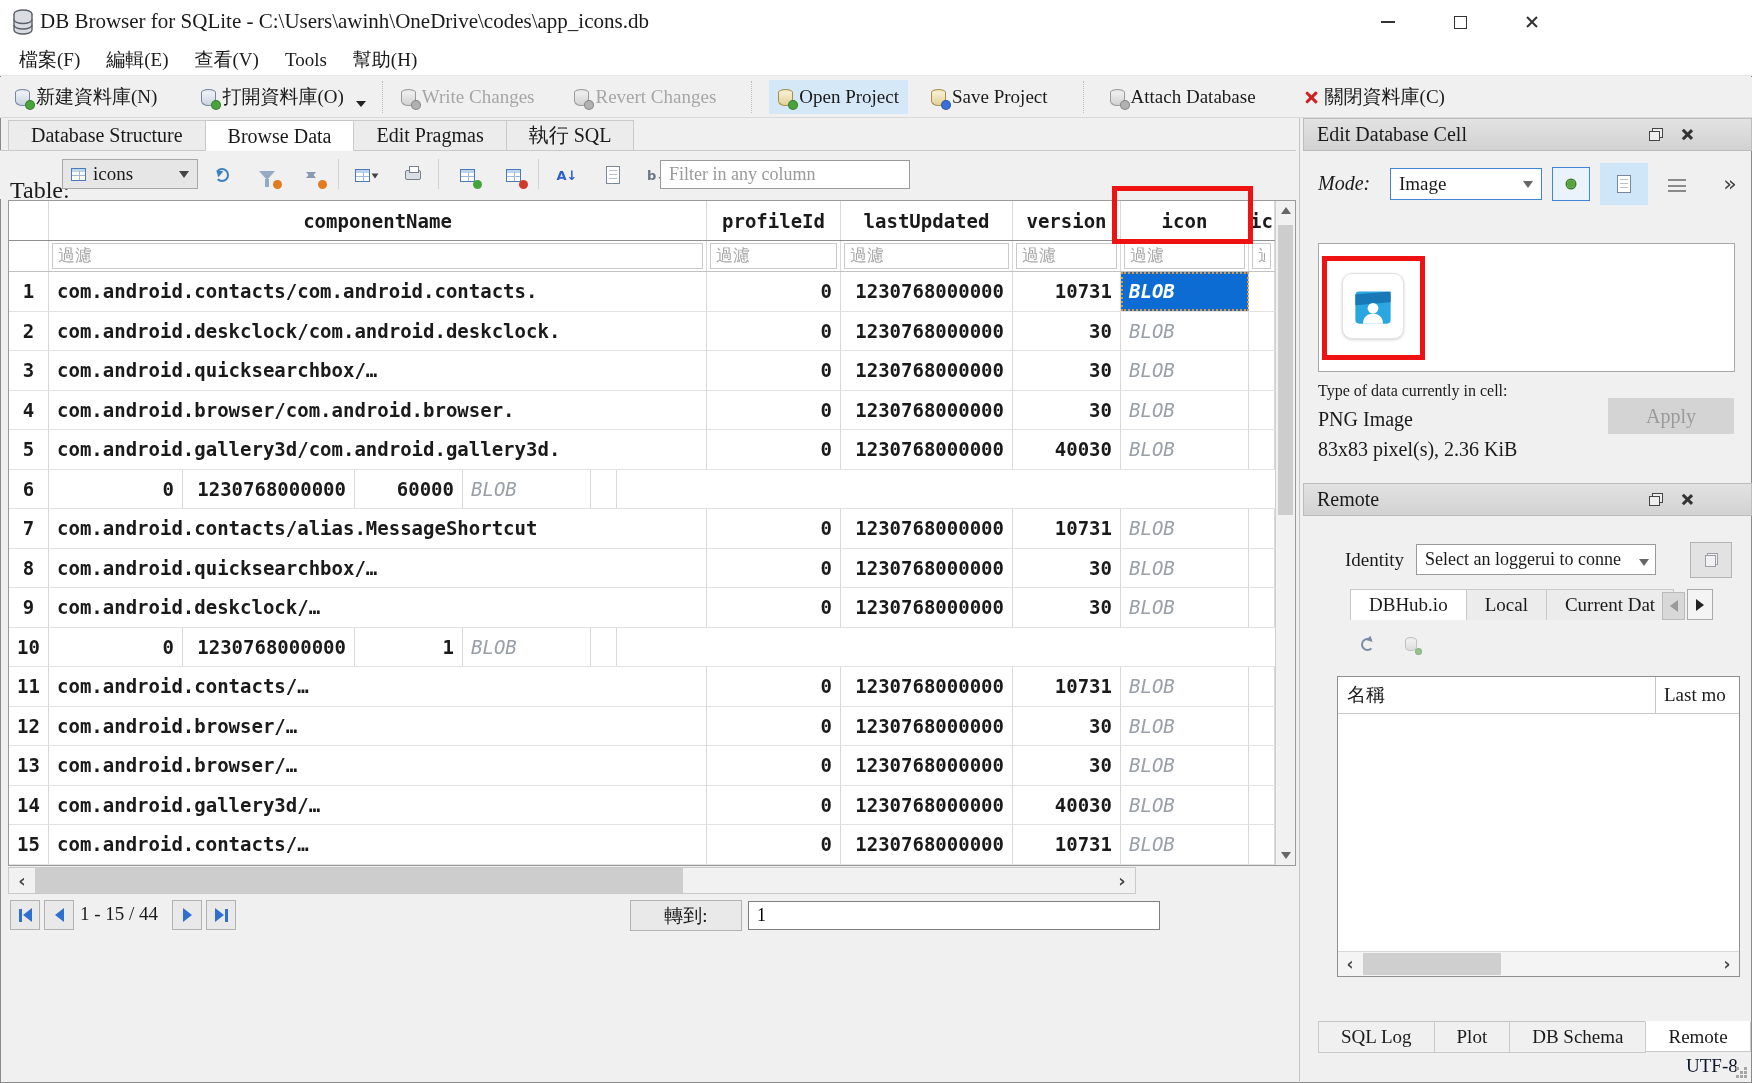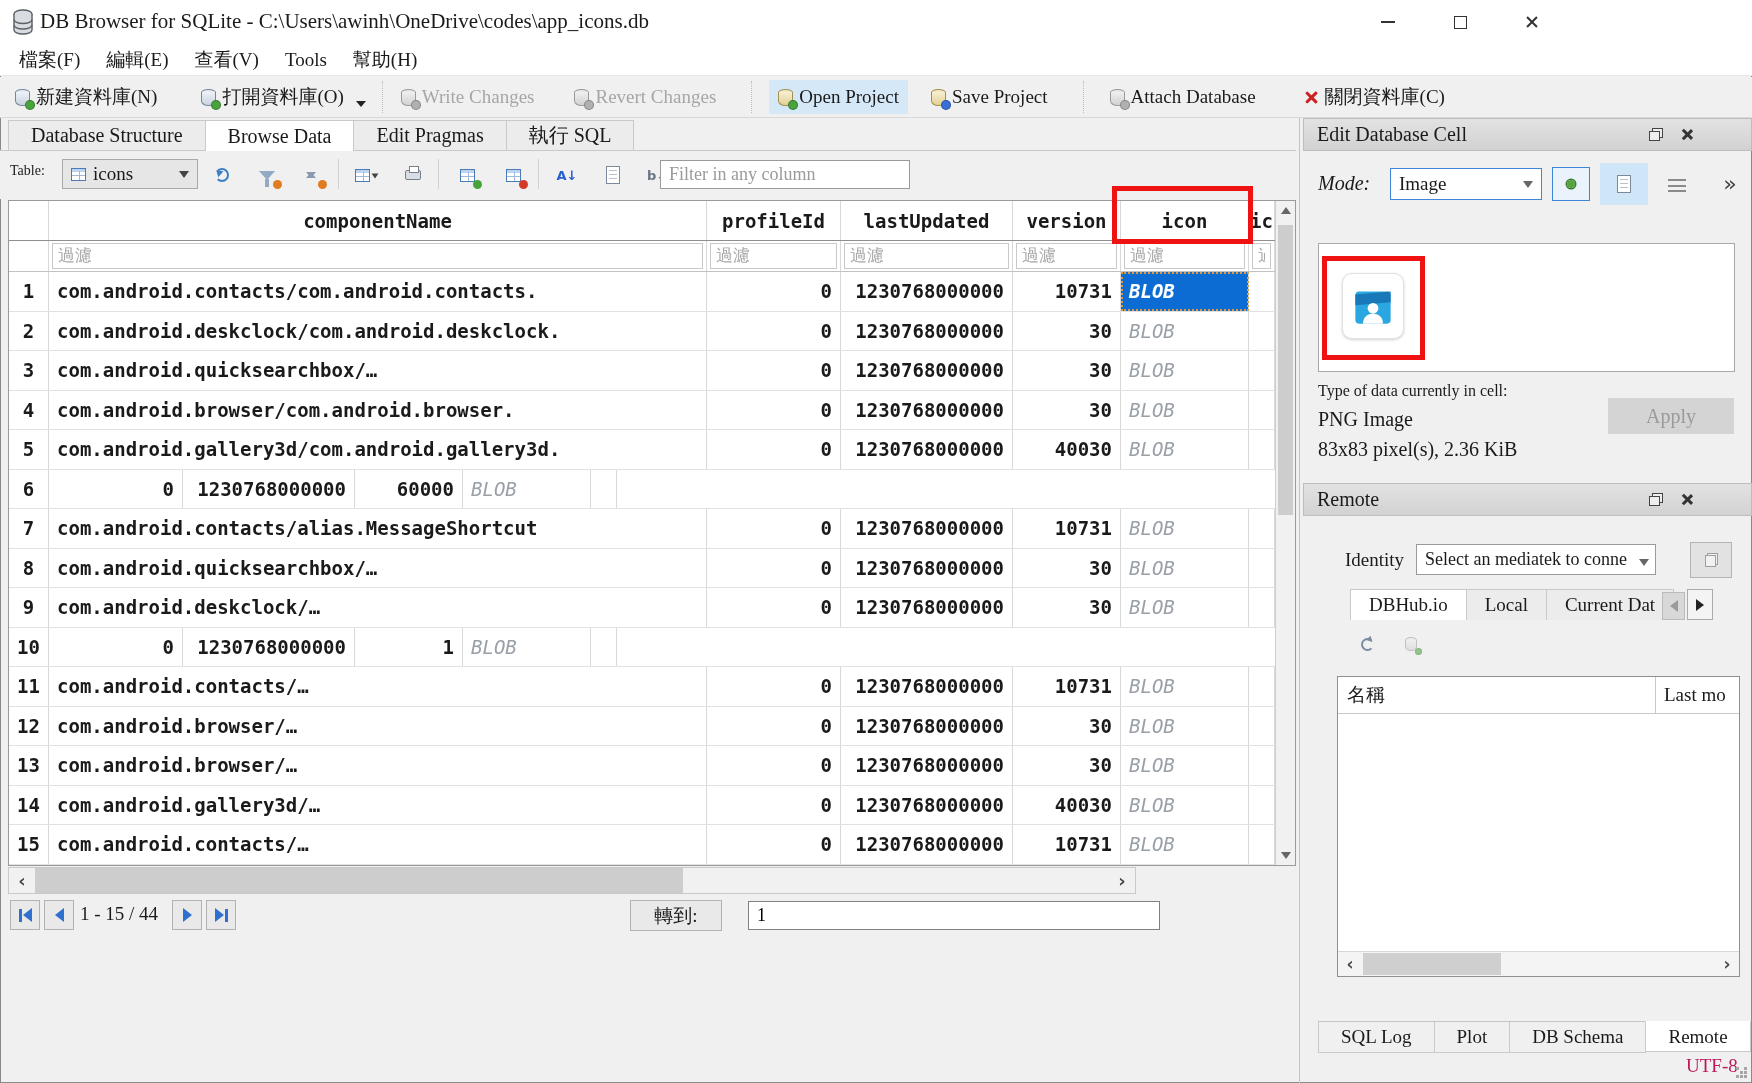--- a/index.html
+++ b/index.html
@@ -50,21 +50,21 @@
   .xmark::before { transform:rotate(45deg); } .xmark::after { transform:rotate(-45deg); }
 
   
   #main-tabs { position:absolute; left:0; top:120px; height:31px; display:flex; padding-left:8px; }
   .tab { height:30px; padding:0 22px; font-size:20px; display:flex; align-items:center; background:#ececec; border:1px solid #c9c9c9; border-bottom:none; margin-right:-1px; }
   .tab.active { background:#fff; height:31px; position:relative; z-index:2; }
   #tabs-baseline { position:absolute; left:0; top:150px; width:1296px; height:1px; background:#c9c9c9; }
 
   
   #browse-controls { position:absolute; left:0; top:151px; width:1296px; height:48px; background:#f0f0f0; }
-  #table-label { position:absolute; left:10px; top:12px; font-size:14px; }
+  #table-label { position:absolute; left:10px; top:26px; font-size:24px; }
   #table-select { position:absolute; left:62px; top:8px; width:136px; height:30px; background:#e6e6e6; border:1px solid #a8a8a8; display:flex; align-items:center; gap:7px; padding:0 8px; font-size:19px; }
   #table-select .dcaret { margin-left:auto; }
   .dcaret { width:0; height:0; border:5px solid transparent; border-top:7px solid #444; transform:translateY(3px); flex:none; }
   .ibtn { position:absolute; top:8px; width:34px; height:32px; display:flex; align-items:center; justify-content:center; }
   .csep { position:absolute; top:8px; width:1px; height:30px; border-left:1px solid #d2d2d2; }
   #filter-input { position:absolute; left:660px; top:9px; width:250px; height:29px; border:1px solid #9a9a9a; font-size:18px; padding:0 8px; font-family:"Liberation Serif",serif; color:#222; background:#fff; }
   #filter-input::placeholder { color:#9a9a9a; }
 
   
   .grid-ico { width:15px; height:13px; border:1px solid #4a7ab8; background:linear-gradient(#bcd4ee 0 3px,#fff 3px); position:relative; flex:none; }
@@ -111,21 +111,21 @@
   .harr { position:absolute; top:0; bottom:0; width:26px; display:flex; align-items:center; justify-content:center; font-family:"DejaVu Sans",sans-serif; font-size:18px; color:#444; font-weight:bold; }
   #hthumb { position:absolute; left:26px; top:0; bottom:0; width:648px; background:#cdcdcd; }
 
   
   #bottom-nav { position:absolute; left:0; top:900px; width:1296px; height:36px; }
   .navbtn { position:absolute; top:0; width:30px; height:30px; background:#e9e9e9; border:1px solid #b2b2b2; display:flex; align-items:center; justify-content:center; gap:1px; }
   .tri-lt { width:0; height:0; border-top:7px solid transparent; border-bottom:7px solid transparent; border-right:9px solid #2f6fd0; }
   .tri-rt { width:0; height:0; border-top:7px solid transparent; border-bottom:7px solid transparent; border-left:9px solid #2f6fd0; }
   .vbar { width:3px; height:13px; background:#2f6fd0; }
   #nav-range { position:absolute; left:80px; top:3px; font-size:19px; white-space:nowrap; }
-  #goto-btn { position:absolute; left:630px; top:0; width:92px; height:31px; background:#e9e9e9; border:1px solid #b2b2b2; display:flex; align-items:center; justify-content:center; font-size:19px; }
+  #goto-btn { position:absolute; left:630px; top:0; width:112px; height:31px; background:#e9e9e9; border:1px solid #b2b2b2; display:flex; align-items:center; justify-content:center; font-size:19px; }
   #goto-input { position:absolute; left:748px; top:1px; width:412px; height:29px; border:1px solid #808080; font-size:18px; padding:0 8px; font-family:"Liberation Serif",serif; }
 
   
   .red-box { position:absolute; border:5px solid #ee1212; z-index:50; pointer-events:none; }
 
   
   #splitter { position:absolute; left:1299px; top:118px; width:1px; bottom:0; background:#c4c4c4; }
   .panel-title { position:absolute; left:1303px; width:449px; height:33px; background:linear-gradient(#e2e2e2,#d2d2d2); border:1px solid #bdbdbd; display:flex; align-items:center; padding-left:13px; font-size:20px; }
   .pt-icons { position:absolute; right:58px; display:flex; gap:17px; align-items:center; }
   .float-ico { position:relative; width:14px; height:13px; }
@@ -180,21 +180,21 @@
   #rl-name { padding-left:9px; flex:1; }
   #rl-last { width:84px; border-left:1px solid #c9c9c9; padding-left:8px; height:100%; display:flex; align-items:center; overflow:hidden; white-space:nowrap; }
   #remote-hscroll { position:absolute; left:0; right:0; bottom:0; height:25px; background:#f4f4f4; border-top:1px solid #d7d7d7; }
   #remote-hthumb { position:absolute; left:25px; top:1px; bottom:1px; width:138px; background:#cfcfcf; }
   .rharr { position:absolute; top:0; bottom:0; width:24px; display:flex; align-items:center; justify-content:center; font-family:"DejaVu Sans",sans-serif; font-size:17px; color:#444; font-weight:bold; }
 
   
   #dock-tabs { position:absolute; left:1318px; top:1021px; height:32px; display:flex; border-top:1px solid #c4c4c4; }
   .dtab { height:31px; padding:0 22px; font-size:19px; display:flex; align-items:center; background:#f0f0f0; border:1px solid #c9c9c9; border-top:none; margin-right:-1px; white-space:nowrap; }
   .dtab.active { background:#fff; border-top:1px solid #fff; margin-top:-1px; z-index:2; }
-  #status-encoding { position:absolute; left:1686px; top:1055px; font-size:19px; color:#be185d; }
+  #status-encoding { position:absolute; left:1686px; top:1055px; font-size:19px; color:#0f172a; }
   #grip { position:absolute; right:4px; bottom:4px; width:12px; height:12px; }
   #grip::after { content:""; position:absolute; left:0; top:0; width:2.5px; height:2.5px; background:#a5a5a5;
     box-shadow:8px 0 #a5a5a5, 4px 4px #a5a5a5, 8px 4px #a5a5a5, 0 8px #a5a5a5, 4px 8px #a5a5a5, 8px 8px #a5a5a5; transform:translate(0,0); }
 </style>
 </head>
 <body>
 
 <div id="titlebar">
   <svg id="app-icon" viewBox="0 0 22 26">
     <ellipse cx="11" cy="5" rx="9" ry="4" fill="#d9dde2" stroke="#5a6068" stroke-width="1.4"></ellipse>
@@ -597,21 +597,21 @@
 <div class="panel-title" style="top:483px">
   <span>Remote</span>
   <span class="pt-icons">
     <span class="float-ico"></span>
     <span class="px-ico"></span>
   </span>
 </div>
 
 <div id="identity-label">Identity</div>
 <div id="identity-select">
-  <span style="overflow:hidden;white-space:nowrap">Select an mediatek to conne</span>
+  <span style="overflow:hidden;white-space:nowrap">Select an loggerui to conne</span>
   <span class="dcaret"></span>
 </div>
 <div id="identity-btn">
     <span class="pages-ico"></span>
   </div>
 
 <div id="remote-tabs">
     <div class="rtab active">DBHub.io</div>
     <div class="rtab">Local</div>
     <div class="rtab clip">Current Dat</div>

